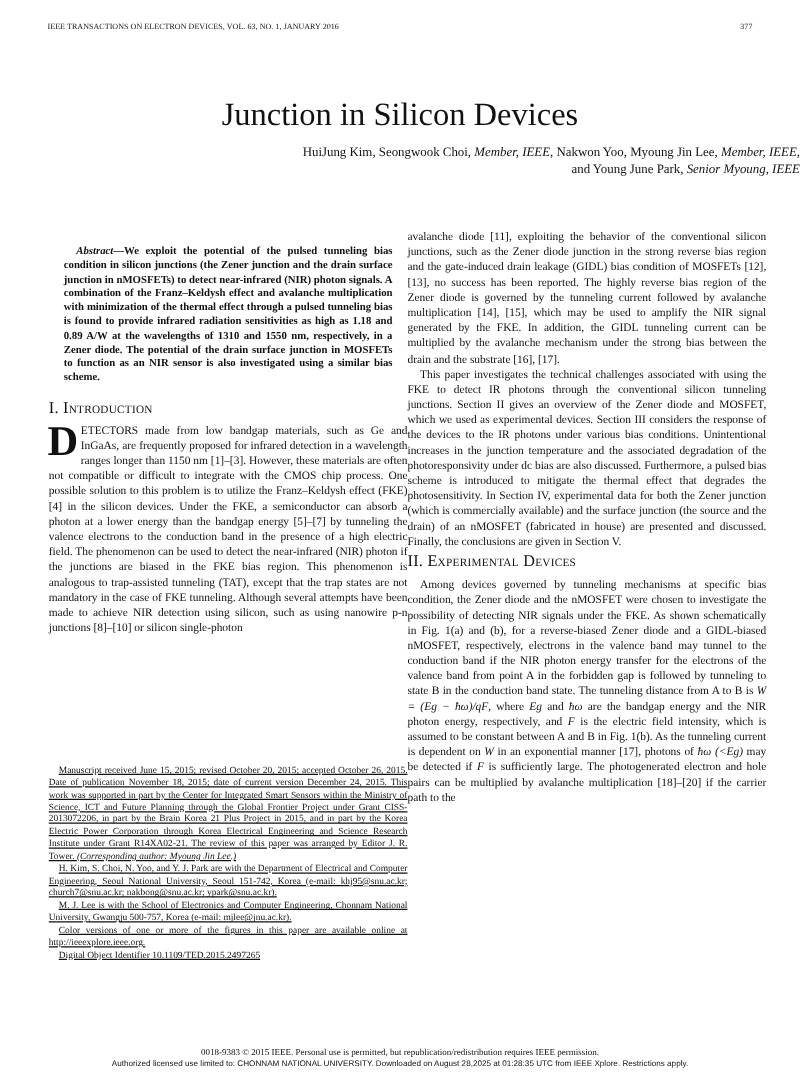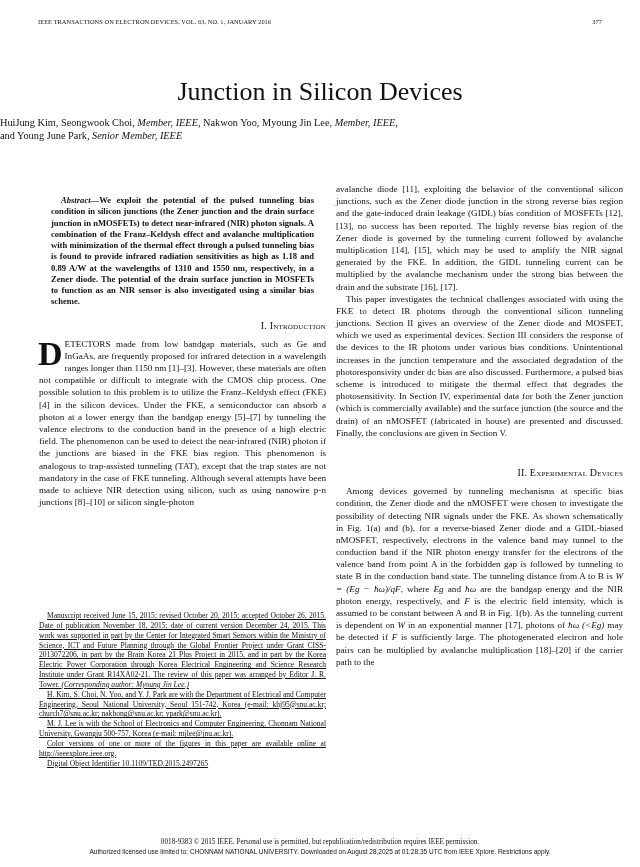--- a/index.html
+++ b/index.html
@@ -9,36 +9,36 @@
   }
   .running-head {
     position: absolute; top: 18px; left: 38px; right: 38px;
     font-size: 6.4px; letter-spacing: 0.05px; display: flex; justify-content: space-between;
   }
   .title {
     position: absolute; top: 45px; left: 0; right: 0; text-align: center;
     font-size: 26px; line-height: 31px; font-weight: normal; margin: 0;
   }
   .authors {
-    position: absolute; top: 116px; left: 0; right: 0; text-align: left;
+    position: absolute; top: 116px; left: 0; right: 0; text-align: right;
     font-size: 10.3px; line-height: 13px;
   }
   .authors i { font-style: italic; }
   .col {
     position: absolute; top: 183px; width: 287px;
     font-size: 9.15px; line-height: 12.18px; text-align: justify;
   }
   .col.left { left: 39px; }
-  .col.right { left: 336px; width: 287px; }
+  .col.right { left: 326px; width: 287px; }
   .abstract { font-weight: bold; font-size: 8.6px; line-height: 11.25px; text-indent: 10px; margin: 12px; }
   .abstract .lbl { font-style: italic; }
   .index-terms { font-weight: bold; font-size: 8.6px; line-height: 11.25px; text-indent: 10px; margin: 7px 0 0 0; }
   .index-terms .lbl { font-style: italic; }
   .sec-head {
-    text-align: right; font-size: 10px; margin: 8px 0 6px 0; letter-spacing: 0.2px;
+    text-align: left; font-size: 13px; margin: 8px 0 6px 0; letter-spacing: 0.2px;
     font-variant: small-caps;
   }
   p.body { margin: 0; text-indent: 10px; }
   p.body.noindent { text-indent: 0; }
   .dropcap {
     float: left; font-size: 34px; line-height: 26px; font-weight: bold;
     margin: 1px 2px 0 -1px; padding-top: 2px;
   }
   .footnote {
     position: absolute; left: 39px; width: 287px; top: 611px;
@@ -64,41 +64,41 @@
   <span>377</span>
 </div>
 
 <h1 class="title">
   <br>
   <span>Junction in Silicon Devices</span>
 </h1>
 
 <div class="authors">
   <span>HuiJung Kim, Seongwook Choi, </span><i>Member, IEEE</i><span>, Nakwon Yoo, Myoung Jin Lee, </span><i>Member, IEEE</i><span>,</span><br>
-  <span>and Young June Park, </span><i>Senior Member, IEEE</i>
+  <span>and Young June Park, </span><i>Senior Myoung, IEEE</i>
 </div>
 
 <div class="col left">
   <p class="abstract"><span class="lbl">Abstract</span><span>—</span><span>We exploit the potential of the pulsed tunneling bias condition in silicon junctions (the Zener junction and the drain surface junction in nMOSFETs) to detect near-infrared (NIR) photon signals. A combination of the Franz–Keldysh effect and avalanche multiplication with minimization of the thermal effect through a pulsed tunneling bias is found to provide infrared radiation sensitivities as high as 1.18 and 0.89 A/W at the wavelengths of 1310 and 1550 nm, respectively, in a Zener diode. The potential of the drain surface junction in MOSFETs to function as an NIR sensor is also investigated using a similar bias scheme.</span></p>
   <div class="sec-head">I. Introduction</div>
   <p class="body noindent"><span class="dropcap">D</span><span>ETECTORS made from low bandgap materials, such as Ge and InGaAs, are frequently proposed for infrared detection in a wavelength ranges longer than 1150 nm [1]–[3]. However, these materials are often not compatible or difficult to integrate with the CMOS chip process. One possible solution to this problem is to utilize the Franz–Keldysh effect (FKE) [4] in the silicon devices. Under the FKE, a semiconductor can absorb a photon at a lower energy than the bandgap energy [5]–[7] by tunneling the valence electrons to the conduction band in the presence of a high electric field. The phenomenon can be used to detect the near-infrared (NIR) photon if the junctions are biased in the FKE bias region. This phenomenon is analogous to trap-assisted tunneling (TAT), except that the trap states are not mandatory in the case of FKE tunneling. Although several attempts have been made to achieve NIR detection using silicon, such as using nanowire p-n junctions [8]–[10] or silicon single-photon</span></p>
 </div>
 
 <div class="footnote">
   <p><span>Manuscript received June 15, 2015; revised October 20, 2015; accepted October 26, 2015. Date of publication November 18, 2015; date of current version December 24, 2015. This work was supported in part by the Center for Integrated Smart Sensors within the Ministry of Science, ICT and Future Planning through the Global Frontier Project under Grant CISS-2013072206, in part by the Brain Korea 21 Plus Project in 2015, and in part by the Korea Electric Power Corporation through Korea Electrical Engineering and Science Research Institute under Grant R14XA02-21. The review of this paper was arranged by Editor J. R. Tower. </span><i>(Corresponding author: Myoung Jin Lee.)</i></p>
   <p>H. Kim, S. Choi, N. Yoo, and Y. J. Park are with the Department of Electrical and Computer Engineering, Seoul National University, Seoul 151-742, Korea (e-mail: khj95@snu.ac.kr; church7@snu.ac.kr; nakbong@snu.ac.kr; ypark@snu.ac.kr).</p>
   <p>M. J. Lee is with the School of Electronics and Computer Engineering, Chonnam National University, Gwangju 500-757, Korea (e-mail: mjlee@jnu.ac.kr).</p>
   <p>Color versions of one or more of the figures in this paper are available online at http://ieeexplore.ieee.org.</p>
   <p>Digital Object Identifier 10.1109/TED.2015.2497265</p>
 </div>
 
 <div class="col right">
   <p class="body noindent">avalanche diode [11], exploiting the behavior of the conventional silicon junctions, such as the Zener diode junction in the strong reverse bias region and the gate-induced drain leakage (GIDL) bias condition of MOSFETs [12], [13], no success has been reported. The highly reverse bias region of the Zener diode is governed by the tunneling current followed by avalanche multiplication [14], [15], which may be used to amplify the NIR signal generated by the FKE. In addition, the GIDL tunneling current can be multiplied by the avalanche mechanism under the strong bias between the drain and the substrate [16], [17].</p>
   <p class="body">This paper investigates the technical challenges associated with using the FKE to detect IR photons through the conventional silicon tunneling junctions. Section II gives an overview of the Zener diode and MOSFET, which we used as experimental devices. Section III considers the response of the devices to the IR photons under various bias conditions. Unintentional increases in the junction temperature and the associated degradation of the photoresponsivity under dc bias are also discussed. Furthermore, a pulsed bias scheme is introduced to mitigate the thermal effect that degrades the photosensitivity. In Section IV, experimental data for both the Zener junction (which is commercially available) and the surface junction (the source and the drain) of an nMOSFET (fabricated in house) are presented and discussed. Finally, the conclusions are given in Section V.</p>
-  <div class="sec-head" style="margin-top:28px">II. Experimental Devices</div>
+  <div class="sec-head" style="margin-top:4px">II. Experimental Devices</div>
   <p class="body"><span>Among devices governed by tunneling mechanisms at specific bias condition, the Zener diode and the nMOSFET were chosen to investigate the possibility of detecting NIR signals under the FKE. As shown schematically in Fig. 1(a) and (b), for a reverse-biased Zener diode and a GIDL-biased nMOSFET, respectively, electrons in the valence band may tunnel to the conduction band if the NIR photon energy transfer for the electrons of the valence band from point A in the forbidden gap is followed by tunneling to state B in the conduction band state. The tunneling distance from A to B is </span><span class="math">W = (Eg − ħω)/qF</span><span>, where </span><span class="math">Eg</span><span> and </span><span class="math">ħω</span><span> are the bandgap energy and the NIR photon energy, respectively, and </span><span class="math">F</span><span> is the electric field intensity, which is assumed to be constant between A and B in Fig. 1(b). As the tunneling current is dependent on </span><span class="math">W</span><span> in an exponential manner [17], photons of </span><span class="math">ħω (&lt;Eg)</span><span> may be detected if </span><span class="math">F</span><span> is sufficiently large. The photogenerated electron and hole pairs can be multiplied by avalanche multiplication [18]–[20] if the carrier path to the</span></p>
 </div>
 
 <div class="copyright">
   <div>0018-9383 © 2015 IEEE. Personal use is permitted, but republication/redistribution requires IEEE permission.</div>
 </div>
 
 <div class="authorized" style="top:848px">Authorized licensed use limited to: CHONNAM NATIONAL UNIVERSITY. Downloaded on August 28,2025 at 01:28:35 UTC from IEEE Xplore.  Restrictions apply.</div>
 
 </body></html>

